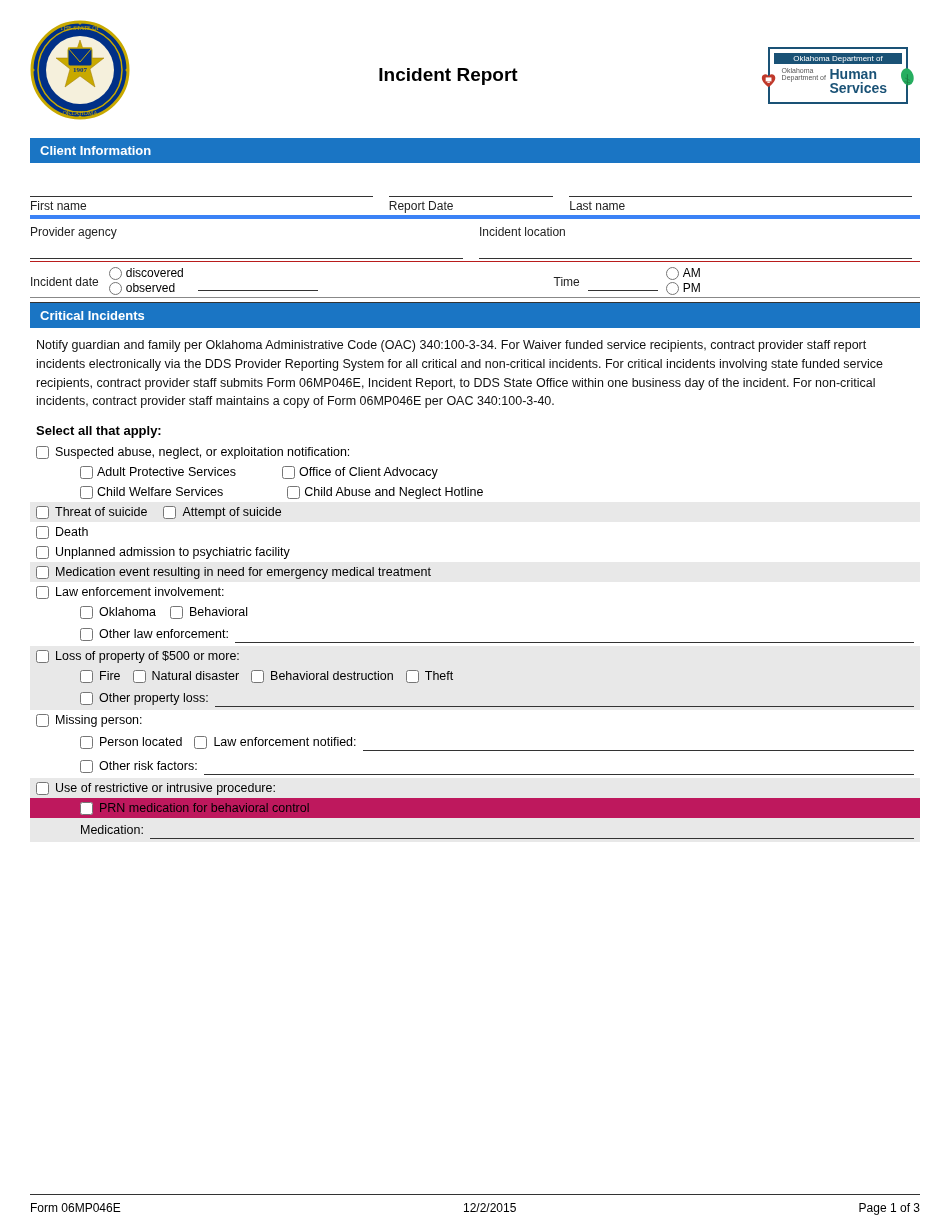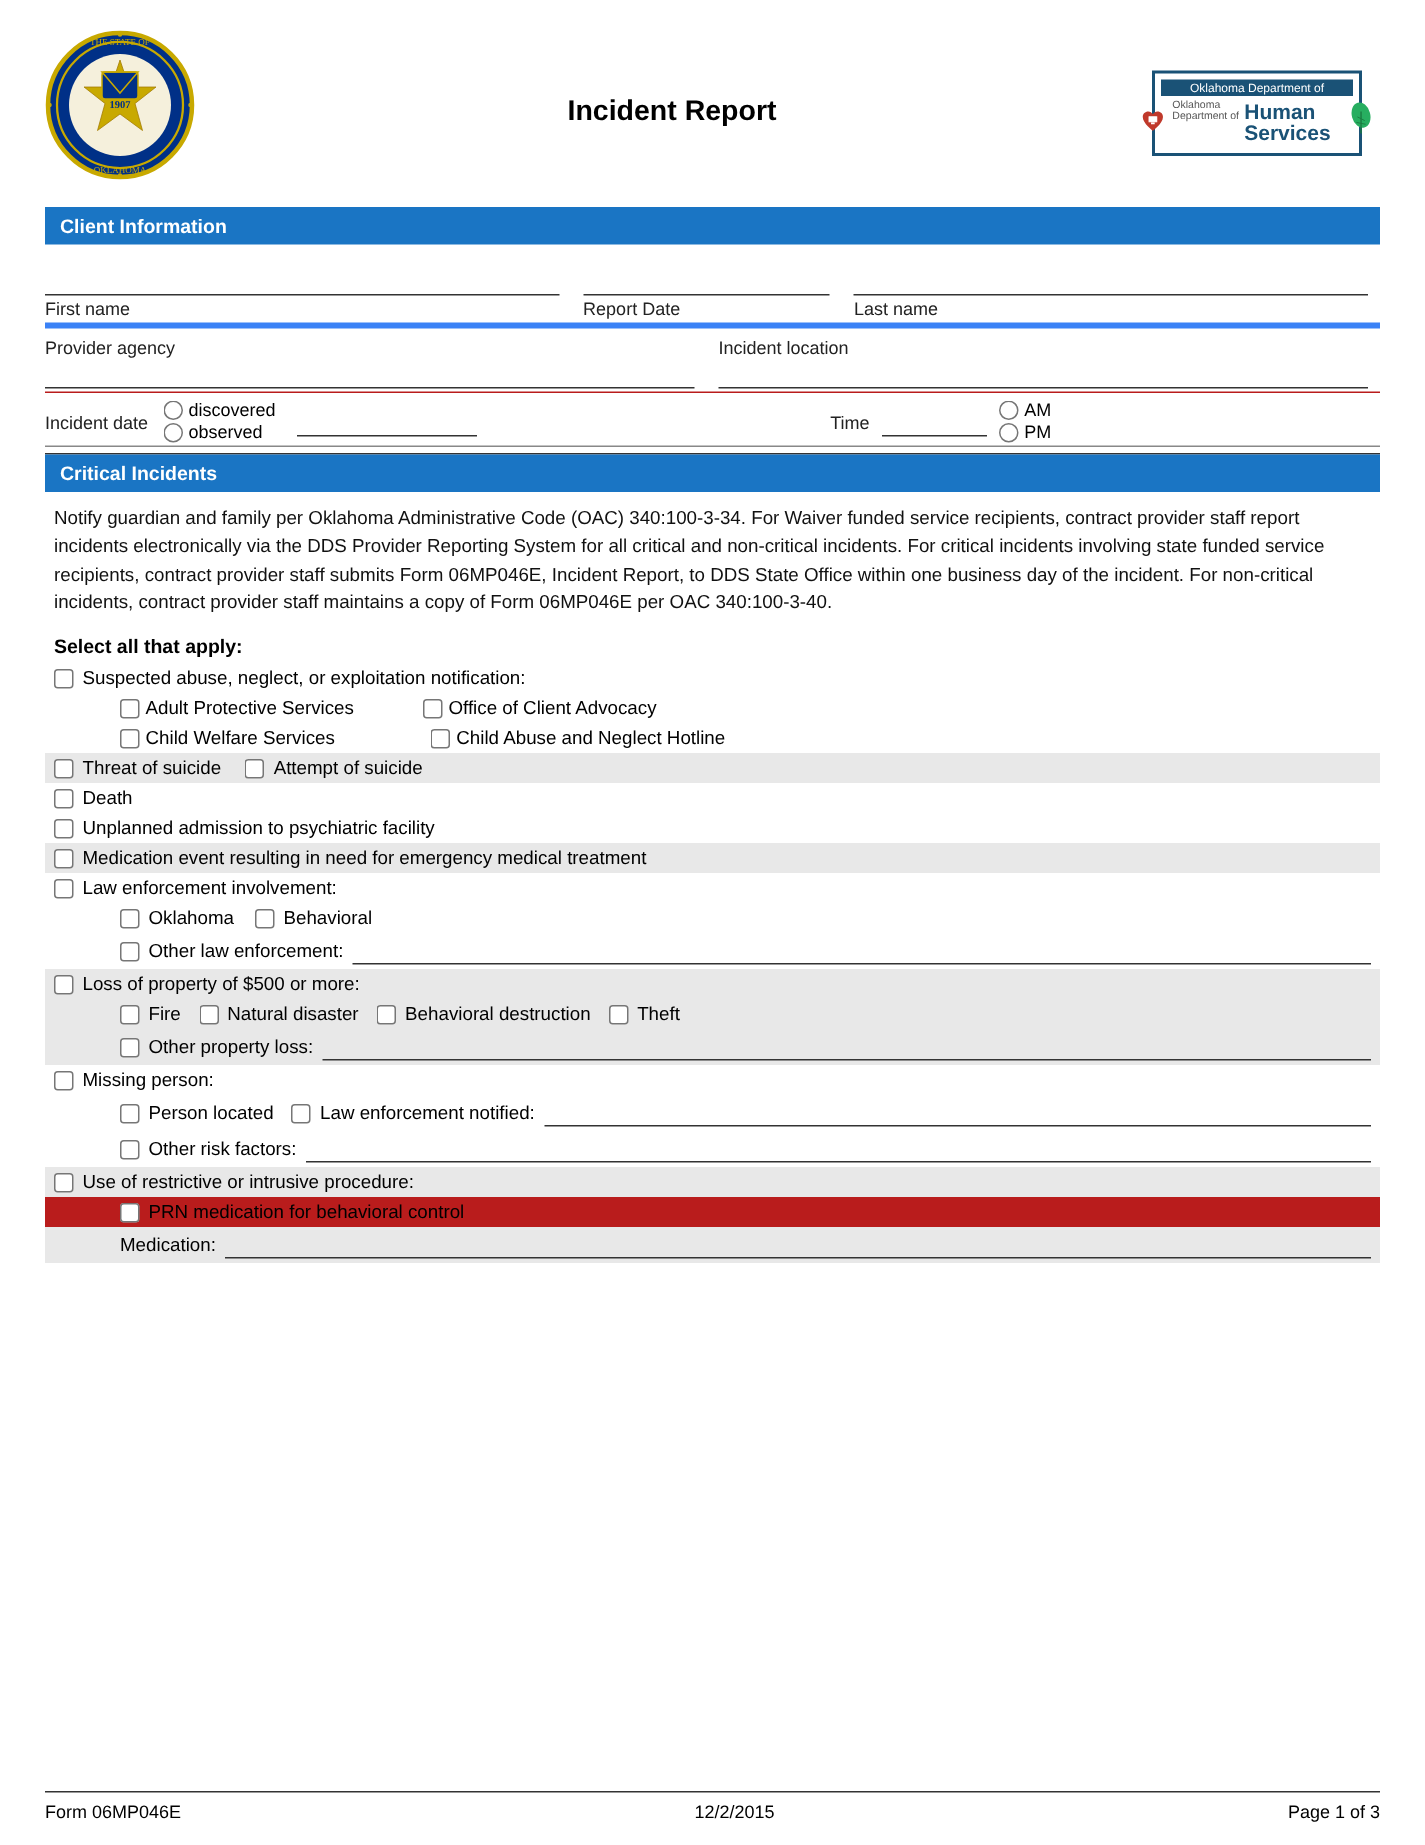--- a/index.html
+++ b/index.html
@@ -444,21 +444,21 @@
     <div class="check-sub-row" style="padding-left:50px; display:flex; gap:6px; align-items:center;">
       <input type="checkbox" class="checkbox-input" style="">
       <span>Other risk factors:</span>
       <input type="text" class="underline-field" style="flex: 1 1 0%;">
     </div>
 
     <div class="check-row shaded">
       <input type="checkbox" class="checkbox-input" style="">
       <span>Use of restrictive or intrusive procedure:</span>
     </div>
-    <div class="check-sub-row shaded" style="padding-left:50px; background:#b91c1c; display:flex; gap:6px; align-items:center;">
+    <div class="check-sub-row shaded" style="padding-left:50px; background:#be185d; display:flex; gap:6px; align-items:center;">
       <input type="checkbox" class="checkbox-input" style="">
       <span>PRN medication for behavioral control</span>
     </div>
     <div class="check-sub-row shaded" style="padding-left:50px; background:#e8e8e8; display:flex; gap:6px; align-items:center;">
       <span>Medication:</span>
       <input type="text" class="underline-field" style="flex: 1 1 0%;">
     </div>
 
   </div>
 

